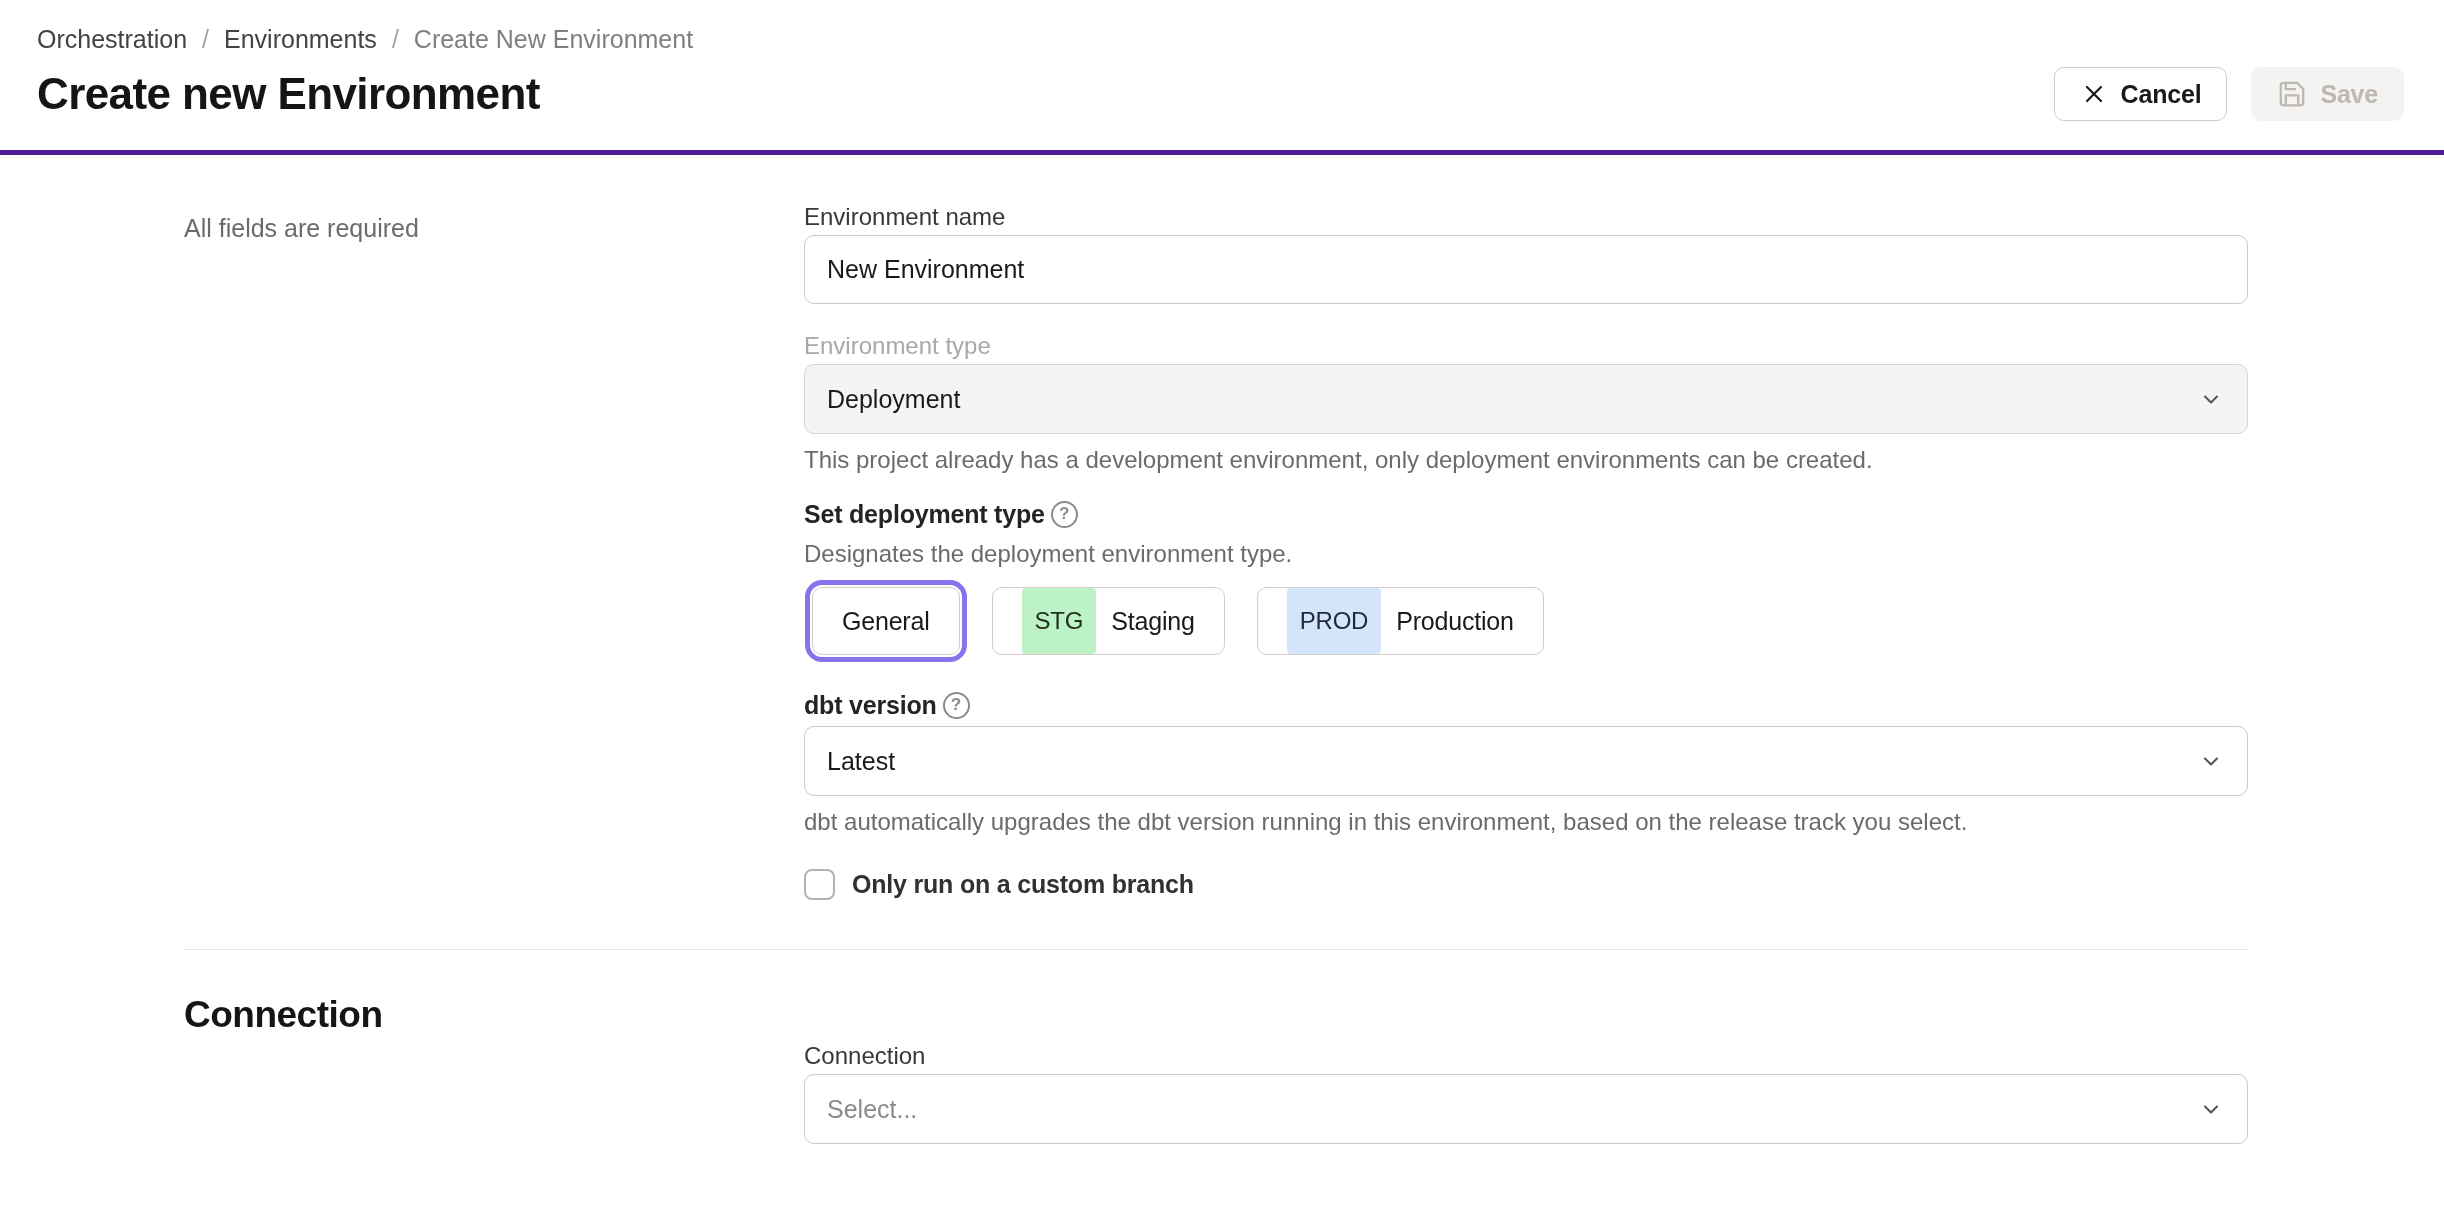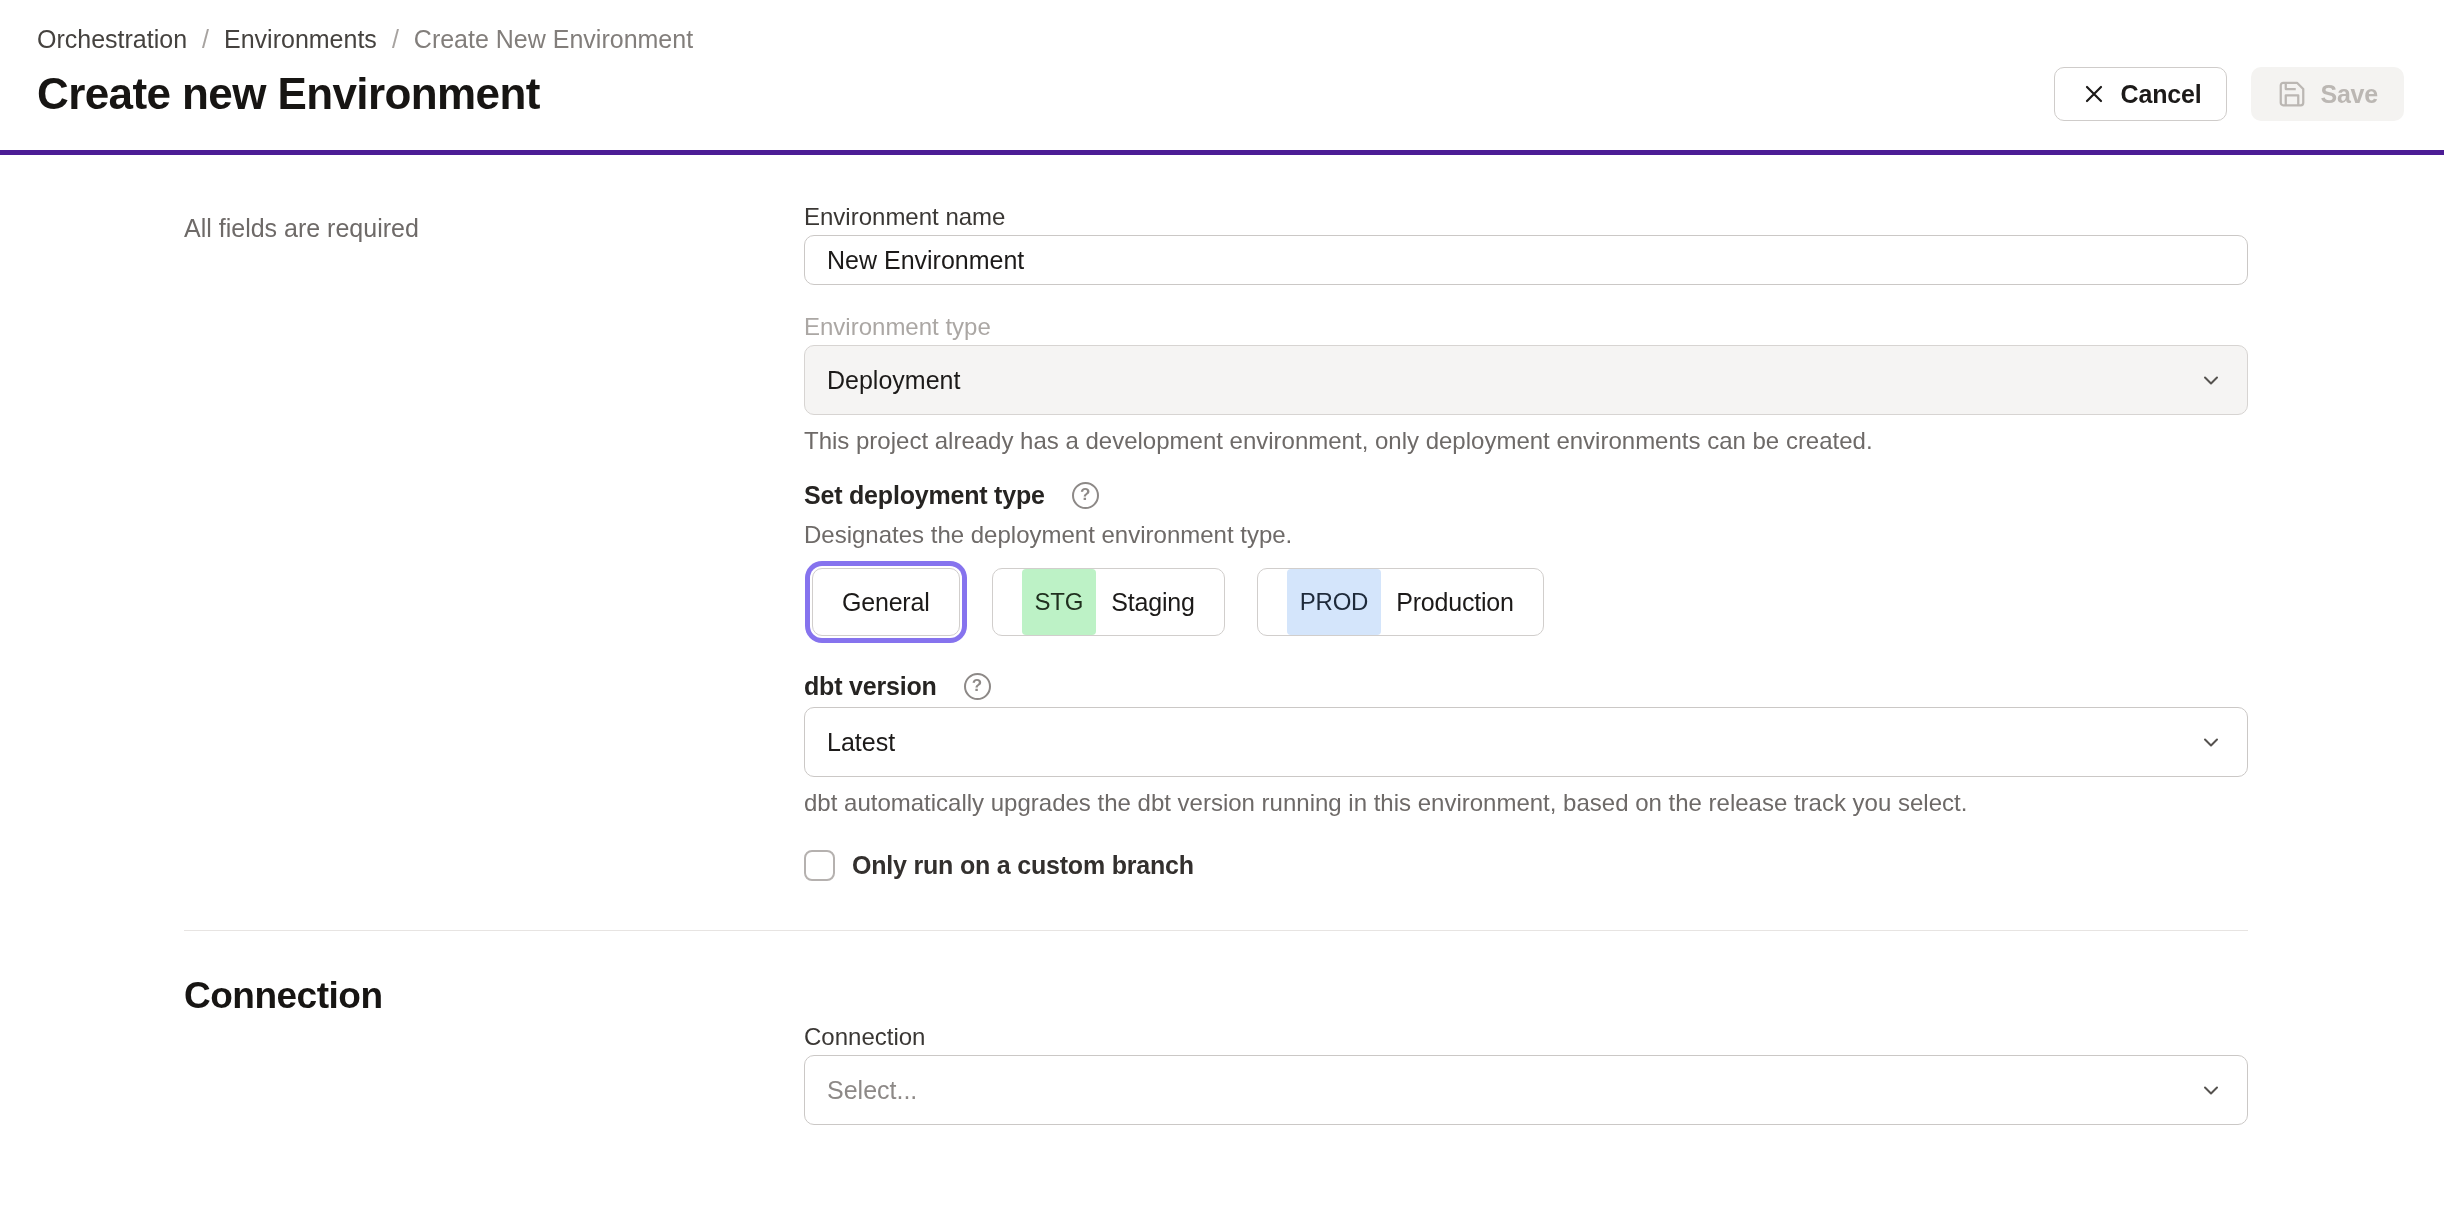--- a/index.html
+++ b/index.html
@@ -102,21 +102,21 @@
     display: block;
     font-size: 24px;
     line-height: 32px;
     color: #3a3734;
     margin-bottom: 2px;
   }
   .form-label.disabled { color: #aba7a4; }
 
   .text-input {
     width: 100%;
-    height: 50px;
+    height: 69px;
     border: 1px solid #cbc8c6;
     border-radius: 10px;
     padding: 0 22px;
     font-size: 25px;
     color: #1c1a19;
     font-family: "Liberation Sans", sans-serif;
     outline: none;
     background: #fff;
   }
 
@@ -148,21 +148,21 @@
     font-size: 24px;
     line-height: 30px;
     color: #6e6a68;
   }
 
   .form-group-name { margin-top: 0; }
   .form-group-type { margin-top: 26px; }
   .form-group-deploy { margin-top: 24px; }
   .form-group-version { margin-top: 27px; }
 
-  .group-label-row { display: flex; align-items: center; gap: 27px; }
+  .group-label-row { display: flex; align-items: center; gap: 6px; }
   .group-label {
     font-size: 25px;
     line-height: 30px;
     font-weight: 700;
     letter-spacing: -0.2px;
     color: #262422;
   }
   .help-icon {
     width: 27px;
     height: 27px;

